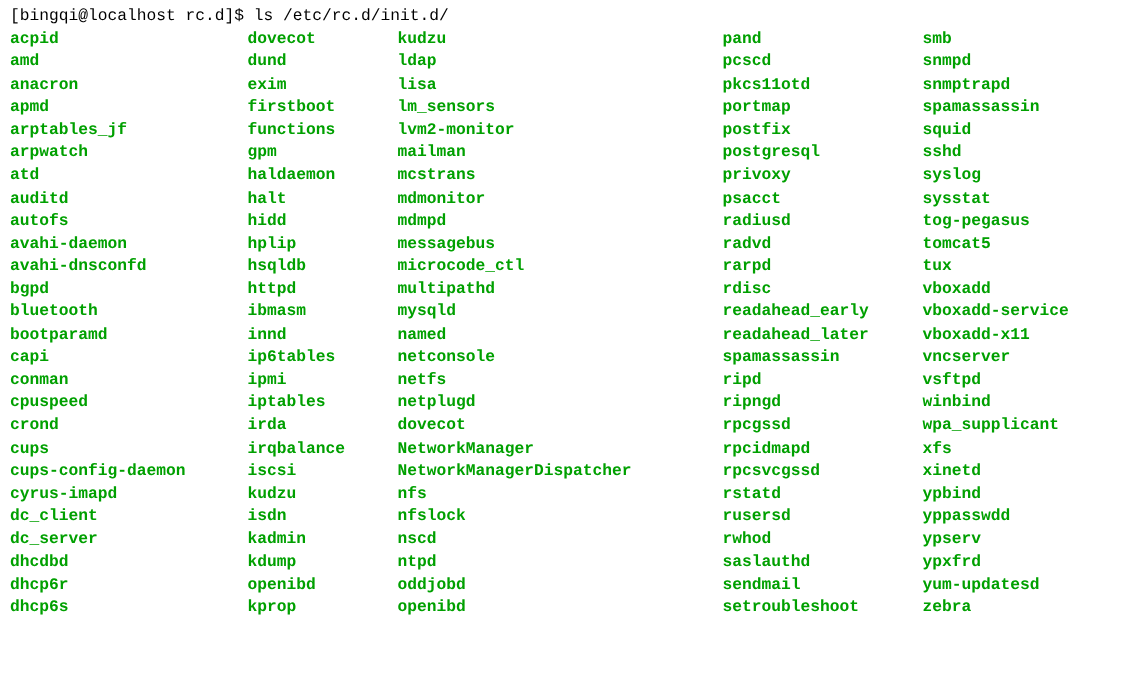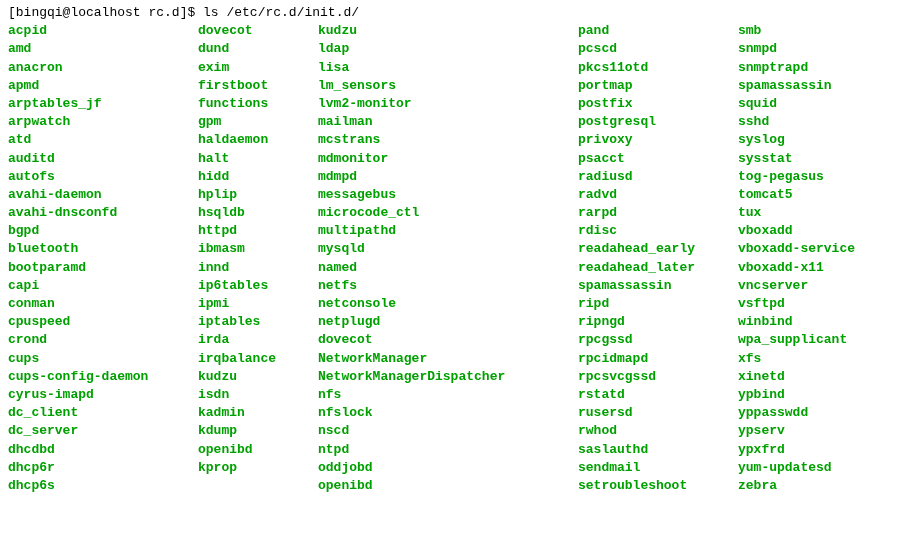--- a/index.html
+++ b/index.html
@@ -18,20 +18,21 @@
     font-weight: normal;
   }
   .listing {
     display: grid;
     grid-template-columns: 190px 120px 260px 160px auto;
     font-weight: bold;
   }
   .col {
     display: flex;
     flex-direction: column;
+    justify-content: space-between;
   }
   .entry {
     color: #00a000;
     white-space: pre;
   }
 </style>
 </head>
 <body>
 
 <div class="prompt-line">[bingqi@localhost rc.d]$ ls /etc/rc.d/init.d/</div>
@@ -78,20 +79,21 @@
       <div class="entry">hplip</div>
       <div class="entry">hsqldb</div>
       <div class="entry">httpd</div>
       <div class="entry">ibmasm</div>
       <div class="entry">innd</div>
       <div class="entry">ip6tables</div>
       <div class="entry">ipmi</div>
       <div class="entry">iptables</div>
       <div class="entry">irda</div>
       <div class="entry">irqbalance</div>
+      <div class="entry">iscsi</div>
       <div class="entry">kudzu</div>
       <div class="entry">isdn</div>
       <div class="entry">kadmin</div>
       <div class="entry">kdump</div>
       <div class="entry">openibd</div>
       <div class="entry">kprop</div>
     </div>
   <div class="col">
       <div class="entry">kudzu</div>
       <div class="entry">ldap</div>
@@ -100,22 +102,22 @@
       <div class="entry">lvm2-monitor</div>
       <div class="entry">mailman</div>
       <div class="entry">mcstrans</div>
       <div class="entry">mdmonitor</div>
       <div class="entry">mdmpd</div>
       <div class="entry">messagebus</div>
       <div class="entry">microcode_ctl</div>
       <div class="entry">multipathd</div>
       <div class="entry">mysqld</div>
       <div class="entry">named</div>
+      <div class="entry">netconsole</div>
       <div class="entry">netfs</div>
-      <div class="entry">netconsole</div>
       <div class="entry">netplugd</div>
       <div class="entry">dovecot</div>
       <div class="entry">NetworkManager</div>
       <div class="entry">NetworkManagerDispatcher</div>
       <div class="entry">nfs</div>
       <div class="entry">nfslock</div>
       <div class="entry">nscd</div>
       <div class="entry">ntpd</div>
       <div class="entry">oddjobd</div>
       <div class="entry">openibd</div>

